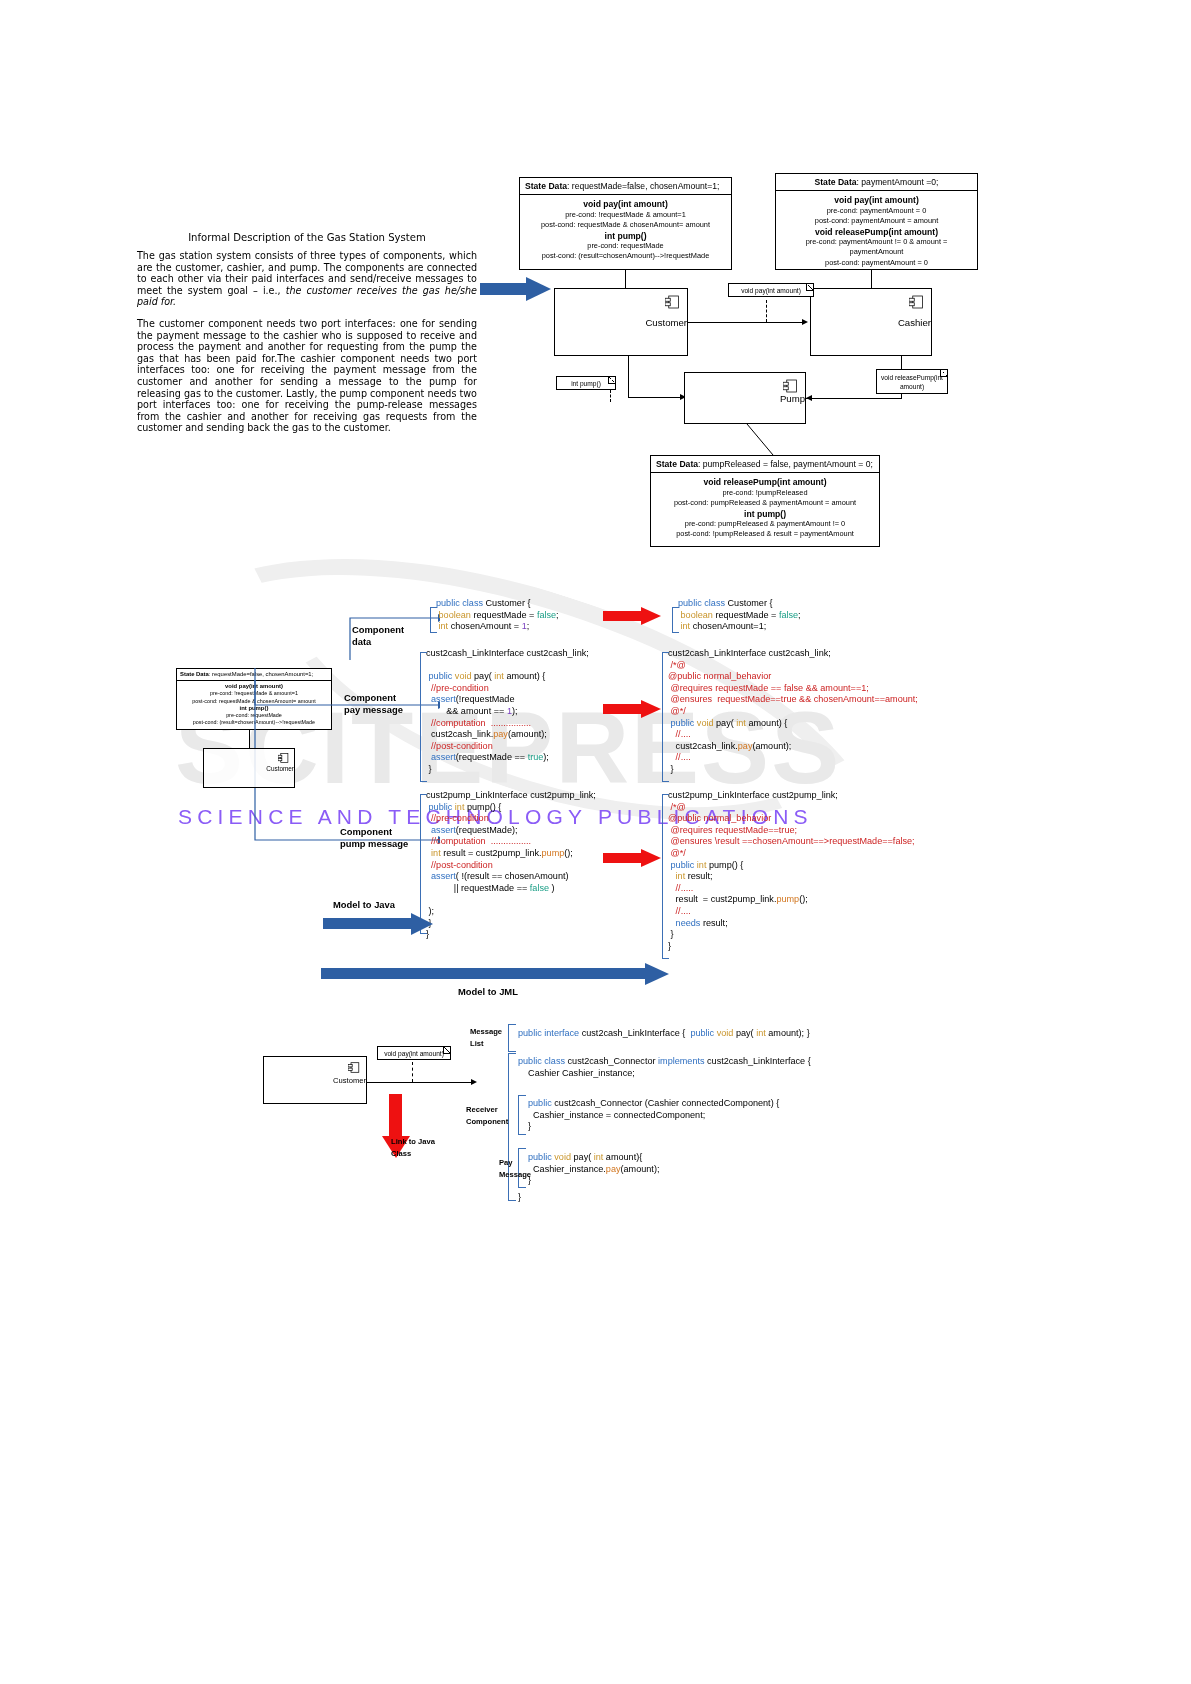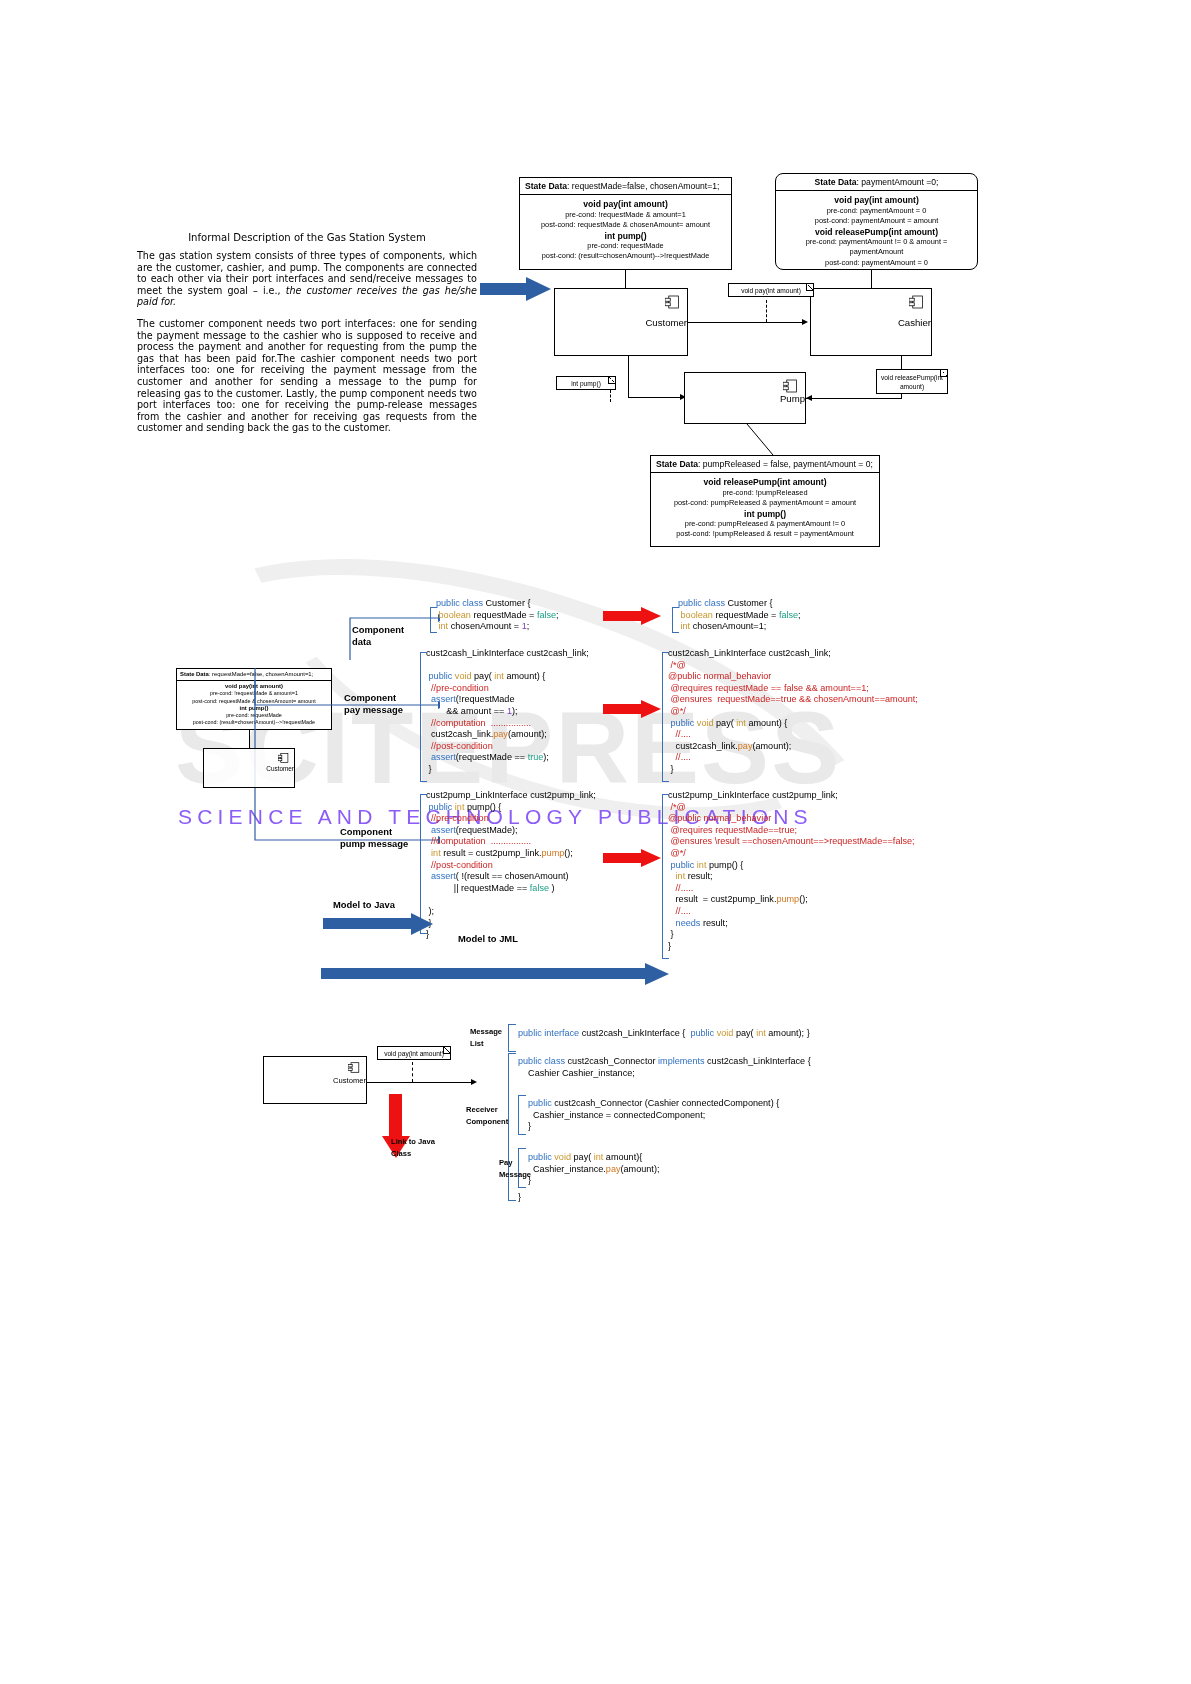--- a/index.html
+++ b/index.html
@@ -146,37 +146,37 @@
 
 <div id="watermark">
   <div class="wm-swoosh s1"></div>
   <div class="wm-swoosh s2"></div>
   <div class="wm-big">SCITEPRESS</div>
   <div class="wm-small">SCIENCE AND TECHNOLOGY PUBLICATIONS</div>
 </div>
 
 <div id="descr">
   <div class="t">Informal Description of the Gas Station System</div>
-  <p><span>The gas station system consists of three types of components, which are the customer, cashier, and pump. The components are connected to each other via their port interfaces and send/receive messages to meet the system goal – i.e., </span><i>the customer receives the gas he/she paid for.</i></p>
+  <p><span>The gas station system consists of three types of components, which are the customer, cashier, and pump. The components are connected to each other via their paid interfaces and send/receive messages to meet the system goal – i.e., </span><i>the customer receives the gas he/she paid for.</i></p>
   <p>The customer component needs two port interfaces: one for sending the payment message to the cashier who is supposed to receive and process the payment and another for requesting from the pump the gas that has been paid for.The cashier component needs two port interfaces too: one for receiving the payment message from the customer and another for sending a message to the pump for releasing gas to the customer. Lastly, the pump component needs two port interfaces too: one for receiving the pump-release messages from the cashier and another for receiving gas requests from the customer and sending back the gas to the customer.</p>
 </div>
 
 <div class="spec-box abs" style="left:519px; top:177px; width:213px; height:93px;">
   <div class="hdr"><b>State Data</b><span>: requestMade=false, chosenAmount=1;</span></div>
   <div class="body">
     <div class="sig">void pay(int amount)</div>
     <div class="cond">pre-cond: !requestMade &amp; amount=1</div>
     <div class="cond">post-cond: requestMade &amp; chosenAmount= amount</div>
     <div class="sig">int pump()</div>
     <div class="cond">pre-cond: requestMade</div>
     <div class="cond">post-cond: (result=chosenAmount)--&gt;!requestMade</div>
   </div>
 </div>
 
-<div class="spec-box abs" style="left:775px; top:173px; width:203px; height:97px;border-radius:8px;">
+<div class="spec-box abs" style="left:775px; top:173px; width:203px; height:97px;">
   <div class="hdr" style="text-align:center;"><b>State Data</b><span>: paymentAmount =0;</span></div>
   <div class="body">
     <div class="sig">void pay(int amount)</div>
     <div class="cond">pre-cond: paymentAmount = 0</div>
     <div class="cond">post-cond: paymentAmount = amount</div>
     <div class="sig">void releasePump(int amount)</div>
     <div class="cond">pre-cond: paymentAmount != 0 &amp; amount = paymentAmount</div>
     <div class="cond">post-cond: paymentAmount =  0</div>
   </div>
 </div>
@@ -280,21 +280,21 @@
   <div class="nm" style="font-size:6.4px;">Customer</div>
 </div>
 
 <div class="lbl" style="left:352px; top:624px; width:80px;"><span style="white-space:pre-line">Component
 data</span></div>
 <div class="lbl" style="left:344px; top:692px; width:90px;"><span style="white-space:pre-line">Component
 pay message</span></div>
 <div class="lbl" style="left:340px; top:826px; width:95px;"><span style="white-space:pre-line">Component
 pump message</span></div>
 <div class="lbl" style="left:333px; top:899px; width:110px;"><span>Model to Java</span></div>
-<div class="lbl" style="left:458px; top:933px; width:120px;"><span>Model to JML</span></div>
+<div class="lbl" style="left:458px; top:986px; width:120px;"><span>Model to JML</span></div>
 
 <svg class="abs" style="left:240px; top:600px; width:200px; height:260px; z-index:3;">
   <polyline points="110,60 110,18 198,18" fill="none" stroke="#2e5fa3" stroke-width="1.2"></polyline>
   <polyline points="15,68 15,105 198,105" fill="none" stroke="#2e5fa3" stroke-width="1.2"></polyline>
   <polyline points="15,80 15,240 198,240" fill="none" stroke="#2e5fa3" stroke-width="1.2"></polyline>
   <polygon points="198,14 206,18 198,22" fill="#2e5fa3"></polygon>
   <polygon points="198,101 206,105 198,109" fill="#2e5fa3"></polygon>
   <polygon points="198,236 206,240 198,244" fill="#2e5fa3"></polygon>
 </svg>
 

